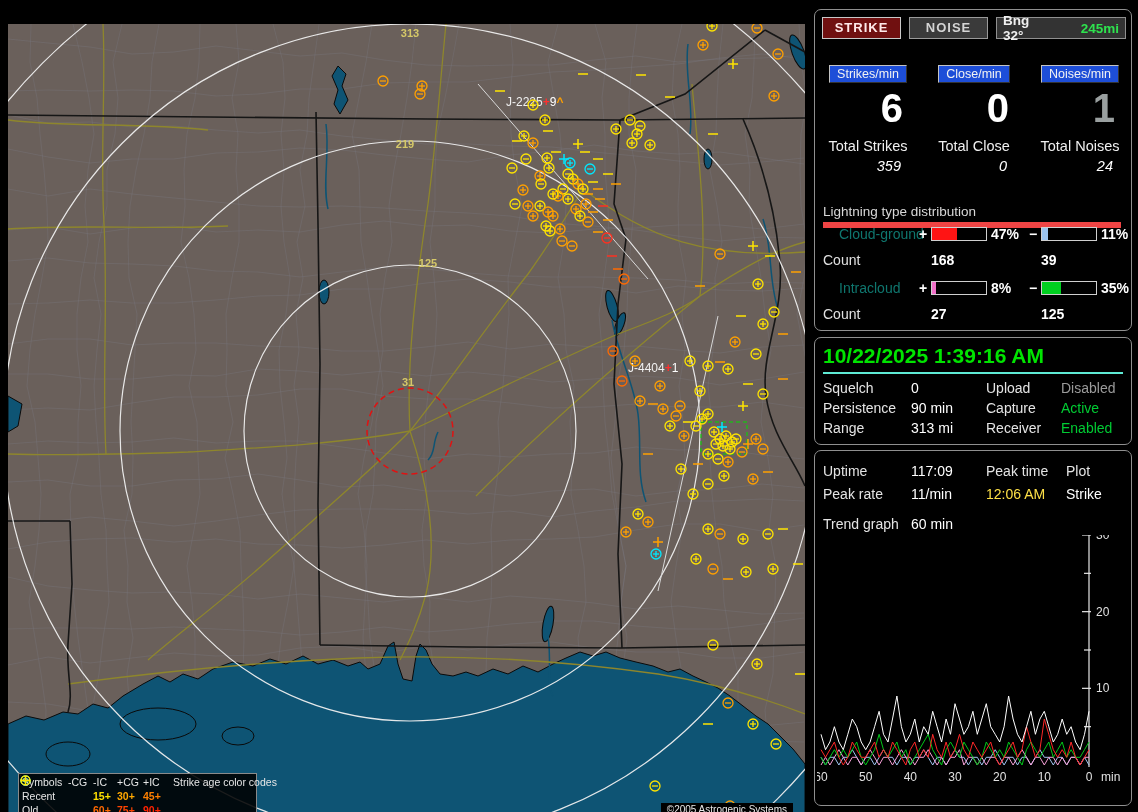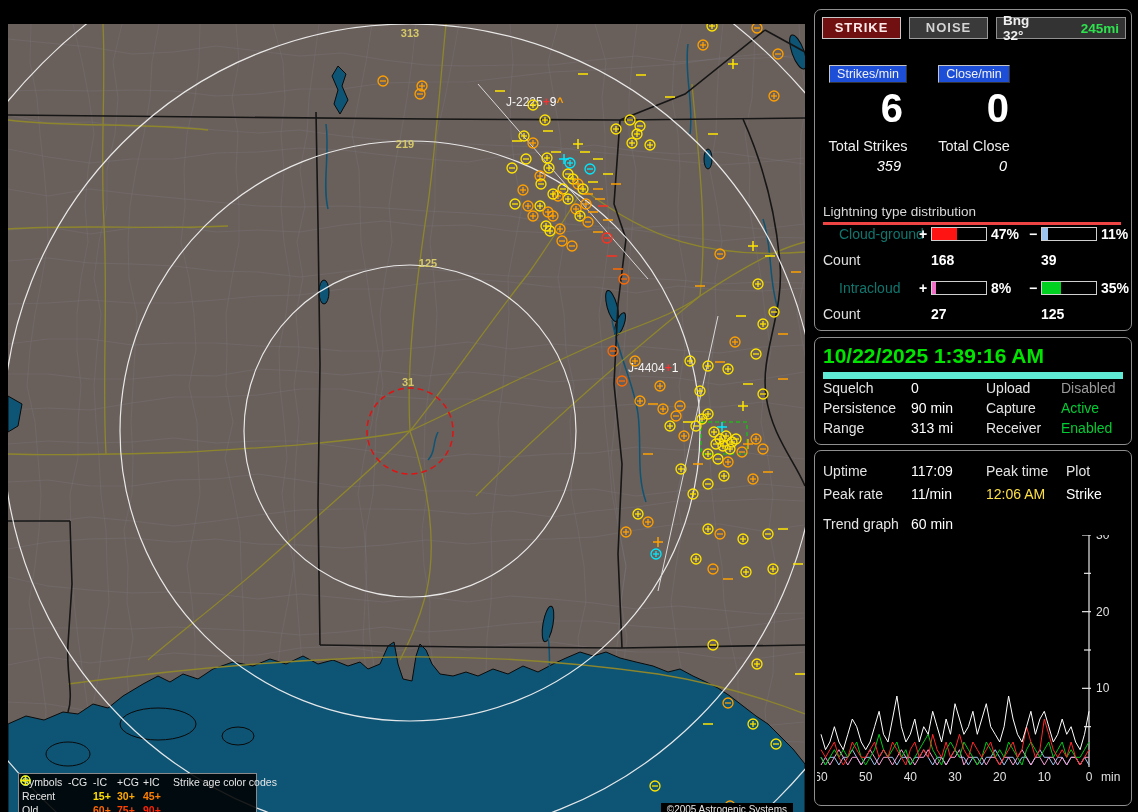--- a/index.html
+++ b/index.html
@@ -31,31 +31,31 @@
   #bng-val{color:#2ee24e;}
   .col{position:absolute;width:98px;top:0;height:100%;}
   .chip{display:inline-block;background:#1d4ed8;border:1px solid #c4c4c4;border-bottom-color:#333;
         border-right-color:#333;color:#f2f2f2;font-size:12.5px;padding:1px 7px;}
   .chiprow{position:absolute;top:54px;width:100%;text-align:center;}
   .bignum{position:absolute;top:76px;right:14px;font-size:40px;font-weight:bold;color:#fff;}
   .bignum.dim{color:#9aa0a0;}
   .totlab{position:absolute;top:128px;width:100%;text-align:center;font-size:14.5px;color:#f0f0f0;}
   .totval{position:absolute;top:148px;right:16px;font-size:14.5px;color:#fff;font-style:italic;}
   #dist-title{position:absolute;left:8px;top:194px;width:298px;font-size:13.5px;color:#d8d8d8;
-      border-bottom:3px solid #ef4444;padding-bottom:3px;}
+      border-bottom:6px solid #ef4444;padding-bottom:3px;}
   .drow{position:absolute;left:0;width:100%;height:16px;font-size:14px;}
   .dlabel{position:absolute;left:8px;font-weight:normal;color:#0f766e;margin-left:16px;}
   .dsign{position:absolute;font-weight:bold;color:#fff;}
   .dbar{position:absolute;width:54px;height:12px;border:1px solid #d0d0d0;background:#000;top:1px;}
   .dbar i{display:block;height:100%;}
   .dpct{position:absolute;font-weight:bold;color:#fff;}
   .crow{position:absolute;left:0;width:100%;font-size:14px;color:#e0e0e0;}
   .cnum{position:absolute;font-weight:bold;color:#fff;}
   #clock-date{position:absolute;left:8px;top:6px;width:300px;font-size:21px;font-weight:bold;
-      color:#00e400;border-bottom:7px solid #5eead4;padding-bottom:4px;}
+      color:#00e400;border-bottom:2px solid #5eead4;padding-bottom:4px;}
   .srow{position:absolute;left:0;width:100%;font-size:14px;}
   .s1{position:absolute;left:8px;color:#e4e4e4;} .s2{position:absolute;left:96px;color:#fff;}
   .s3{position:absolute;left:171px;color:#e4e4e4;} .s4{position:absolute;left:246px;color:#fff;}
   .val-green{color:#00cc33!important;} .val-gray{color:#9a9a9a!important;}
   .u4{position:absolute;left:251px;color:#fff;}
   #trend-chart{position:absolute;left:2px;top:84px;}
 </style>
 </head>
 <body>
 
@@ -609,20 +609,26 @@
       <div class="bignum">6</div>
       <div class="totlab">Total Strikes</div>
       <div class="totval">359</div>
     </div>
     <div class="col" style="left:110px;">
       <div class="chiprow"><span class="chip">Close/min</span></div>
       <div class="bignum">0</div>
       <div class="totlab">Total Close</div>
       <div class="totval">0</div>
     </div>
+    <div class="col" style="left:216px;">
+      <div class="chiprow"><span class="chip">Noises/min</span></div>
+      <div class="bignum dim">1</div>
+      <div class="totlab">Total Noises</div>
+      <div class="totval">24</div>
+    </div>
 
     <div id="dist-title">Lightning type distribution</div>
 
     <div class="drow" style="top:216px;">
       <span class="dlabel">Cloud-ground</span>
       <span class="dsign" style="left:104px;">+</span>
       <span class="dbar" style="left:116px;">
           <i id="bar-cg-plus" style="width: 47%; background: rgb(255, 20, 20);"></i>
         </span>
       <span class="dpct" style="left:176px;">47%</span>

